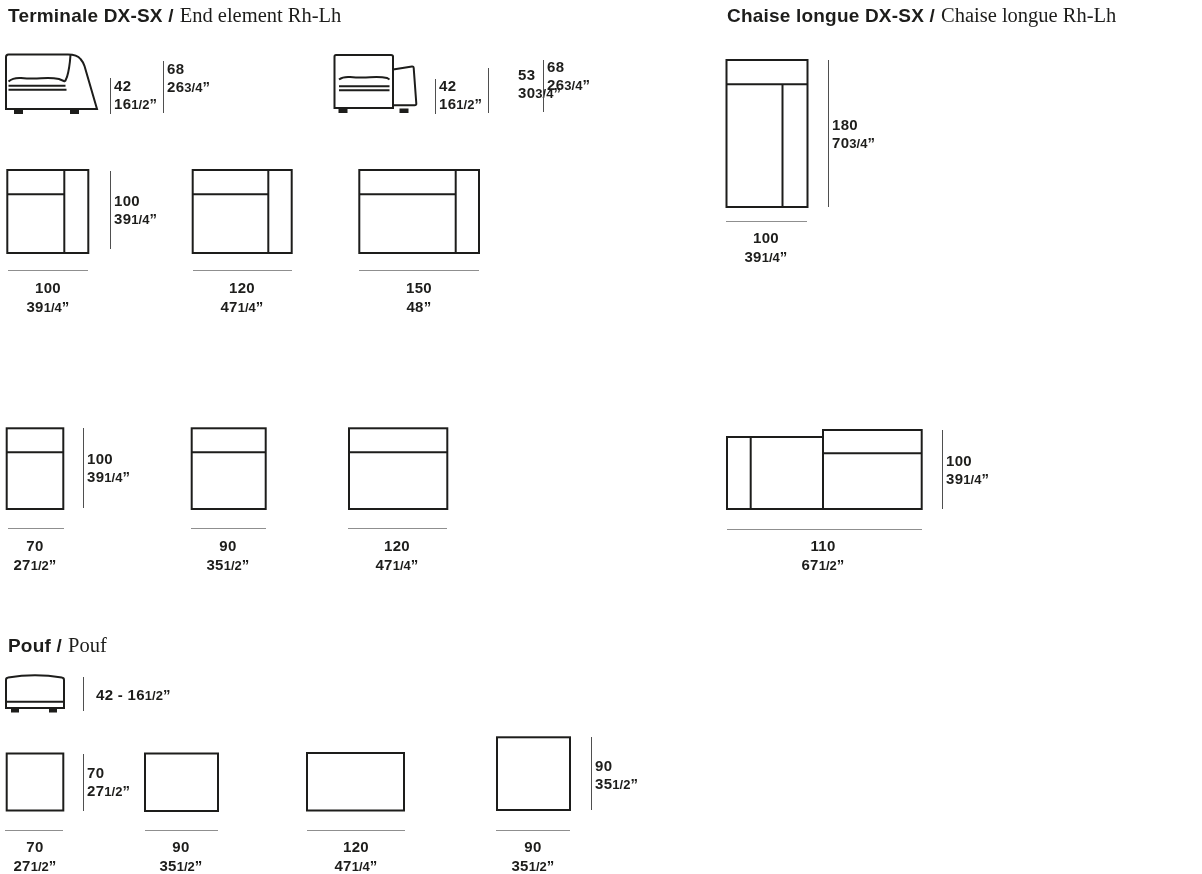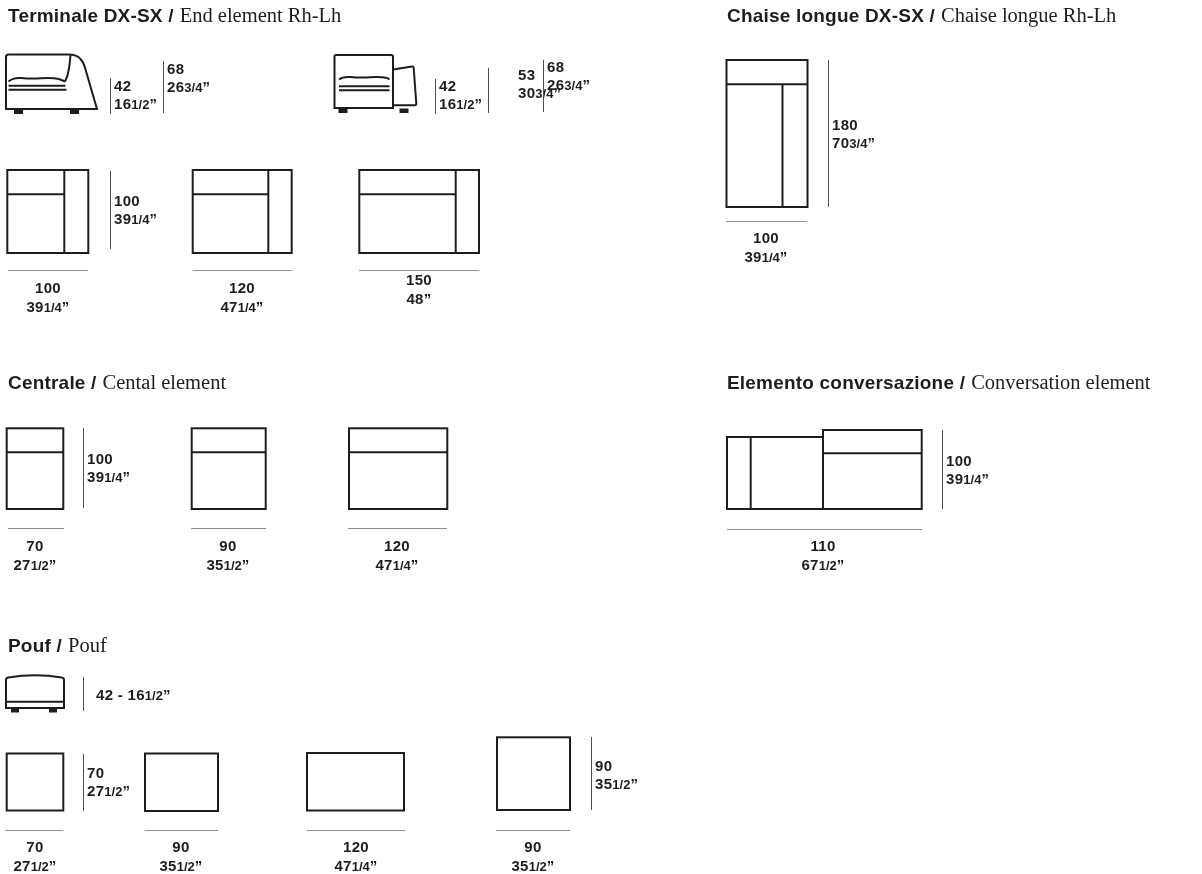--- a/index.html
+++ b/index.html
@@ -97,21 +97,21 @@
   <div class="wlab" style="left:48px;top:278px">
     <div>100</div>
     <div><span>39</span><span class="fr">1/4</span><span>”</span></div>
   </div>
   <div class="hdim" style="left:193px;top:270px;width:99px"></div>
   <div class="wlab" style="left:242px;top:278px">
     <div>120</div>
     <div><span>47</span><span class="fr">1/4</span><span>”</span></div>
   </div>
   <div class="hdim" style="left:359px;top:270px;width:120px"></div>
-  <div class="wlab" style="left:419px;top:270px">
+  <div class="wlab" style="left:419px;top:278px">
     <div>150</div>
     <div><span>48</span><span class="fr"></span><span>”</span></div>
   </div>
 
   <div class="title" style="left:727px;top:4px">
     <span class="t-it">Chaise longue DX-SX /</span><span class="t-en">Chaise longue Rh-Lh</span>
   </div>
   <svg style="left:725px;top:58px" width="86" height="152" viewBox="0 0 86 152">
     <rect x="1.5" y="2" width="81" height="147"></rect>
     <path d="M1.5,26.3 L82.5,26.3"></path>
@@ -121,23 +121,20 @@
   <div class="dim" style="left:832px;top:116px">
     <div>180</div>
     <div><span>70</span><span class="fr">3/4</span><span>”</span></div>
   </div>
   <div class="hdim" style="left:726px;top:221px;width:81px"></div>
   <div class="wlab" style="left:766px;top:228px">
     <div>100</div>
     <div><span>39</span><span class="fr">1/4</span><span>”</span></div>
   </div>
 
-  <div class="title" style="left:8px;top:371px">
-    <span class="t-it">Centrale /</span><span class="t-en">Cental element</span>
-  </div>
   <svg style="left:5px;top:426px" width="62" height="86" viewBox="0 0 62 86">
     <rect x="1.7" y="2.3" width="56.6" height="80.7"></rect>
     <path d="M1.7,26.3 L58.3,26.3"></path>
   </svg>
   <svg style="left:190px;top:426px" width="80" height="86" viewBox="0 0 80 86">
     <rect x="1.7" y="2.3" width="74" height="80.7"></rect>
     <path d="M1.7,26.3 L75.7,26.3"></path>
   </svg>
   <svg style="left:347px;top:426px" width="104" height="86" viewBox="0 0 104 86">
     <rect x="2" y="2.3" width="98.3" height="80.7"></rect>
@@ -157,23 +154,20 @@
   <div class="wlab" style="left:228px;top:536px">
     <div>90</div>
     <div><span>35</span><span class="fr">1/2</span><span>”</span></div>
   </div>
   <div class="hdim" style="left:348px;top:528px;width:99px"></div>
   <div class="wlab" style="left:397px;top:536px">
     <div>120</div>
     <div><span>47</span><span class="fr">1/4</span><span>”</span></div>
   </div>
 
-  <div class="title" style="left:727px;top:371px">
-    <span class="t-it">Elemento conversazione /</span><span class="t-en">Conversation element</span>
-  </div>
   <svg style="left:725px;top:428px" width="200" height="85" viewBox="0 0 200 85">
     <rect x="2" y="9" width="96" height="72"></rect>
     <path d="M25.7,9 L25.7,81"></path>
     <rect x="98" y="2" width="98.7" height="79"></rect>
     <path d="M98,25.3 L196.7,25.3"></path>
   </svg>
   <div class="vdim" style="left:942px;top:430px;height:79px"></div>
   <div class="dim" style="left:946px;top:452px">
     <div>100</div>
     <div><span>39</span><span class="fr">1/4</span><span>”</span></div>

